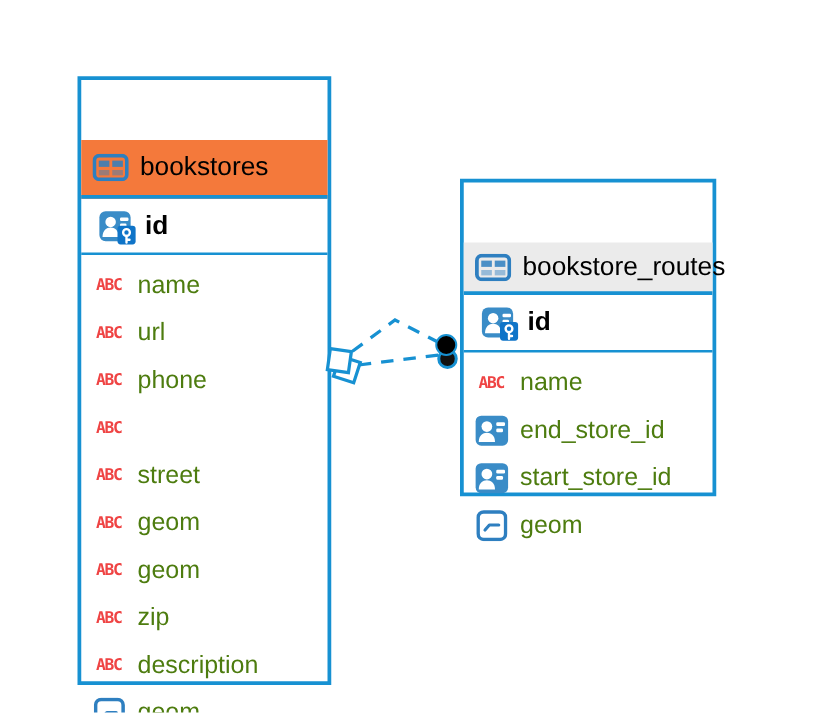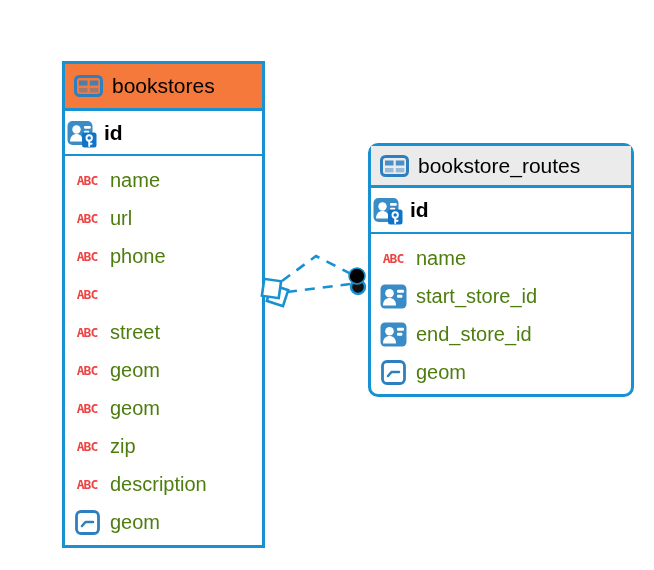--- a/index.html
+++ b/index.html
@@ -12,35 +12,36 @@
   }
   .canvas { position:absolute; inset:0; }
 
   .erd-table {
     position:absolute;
     background:#ffffff;
     border:3px solid #1791D2;
     box-sizing:border-box;
   }
   .table-bookstores { left:62px; top:61px;  width:203px; height:487px; }
-  .table-routes     { left:368px; top:143px; width:266px; height:254px;border-radius:10px; }
+  .table-routes     { left:368px; top:143px; width:205px; height:254px; }
 
   .thead {
     display:flex; align-items:center; gap:9px;
     padding:0 8px;
     border-bottom:3px solid #1791D2;
     box-sizing:border-box;
+    margin-top:48px;
   }
   .table-bookstores .thead { height:47px; }
   .table-routes .thead     { height:42px; }
   .tname { font-size:21px; color:#000; white-space:nowrap; }
 
   .pk-row {
     display:flex; align-items:center; gap:7px;
-    padding:0 2px;
+    padding:0 14px;
     border-bottom:2px solid #1791D2;
     box-sizing:border-box;
   }
   .table-bookstores .pk-row { height:45px; }
   .table-routes .pk-row     { height:46px; }
   .pk-name { font-size:21px; font-weight:bold; color:#000; }
 
   .cols { padding:5px 0 4px 0; }
   .col-row {
     height:38px;
@@ -202,33 +203,33 @@
         <div class="col-row">
           <span class="icon-slot">
             <svg width="27" height="25" viewBox="0 0 27 25">
        <rect x="0.5" y="0.5" width="26" height="24" rx="4.5" fill="#3A8CC7"></rect>
        <circle cx="9.5" cy="9.2" r="4.3" fill="#ffffff"></circle>
        <path d="M3 21.5 c0 -5.2 3.2 -7.4 6.5 -7.4 c3.3 0 6.5 2.2 6.5 7.4 z" fill="#ffffff"></path>
        <rect x="17" y="5.8" width="7" height="2.9" rx="1" fill="#ffffff"></rect>
        <rect x="17" y="10.8" width="5.4" height="2.9" rx="1" fill="#ffffff"></rect>
      </svg>
           </span>
-          <span class="col-name">start_store_id</span>
+          <span class="col-name">end_store_id</span>
         </div>
         <div class="col-row">
           <span class="icon-slot">
             <svg width="27" height="25" viewBox="0 0 27 25">
        <rect x="0.5" y="0.5" width="26" height="24" rx="4.5" fill="#3A8CC7"></rect>
        <circle cx="9.5" cy="9.2" r="4.3" fill="#ffffff"></circle>
        <path d="M3 21.5 c0 -5.2 3.2 -7.4 6.5 -7.4 c3.3 0 6.5 2.2 6.5 7.4 z" fill="#ffffff"></path>
        <rect x="17" y="5.8" width="7" height="2.9" rx="1" fill="#ffffff"></rect>
        <rect x="17" y="10.8" width="5.4" height="2.9" rx="1" fill="#ffffff"></rect>
      </svg>
           </span>
-          <span class="col-name">end_store_id</span>
+          <span class="col-name">start_store_id</span>
         </div>
         <div class="col-row">
           <span class="icon-slot">
             <svg width="25" height="25" viewBox="0 0 25 25">
        <rect x="1.5" y="1.5" width="22" height="22" rx="4.5" fill="none" stroke="#2E7FC0" stroke-width="2.8"></rect>
        <path d="M7 16 L10.5 12 L18 12" fill="none" stroke="#2E7FC0" stroke-width="2.5" stroke-linecap="round" stroke-linejoin="round"></path>
      </svg>
           </span>
           <span class="col-name">geom</span>
         </div>

